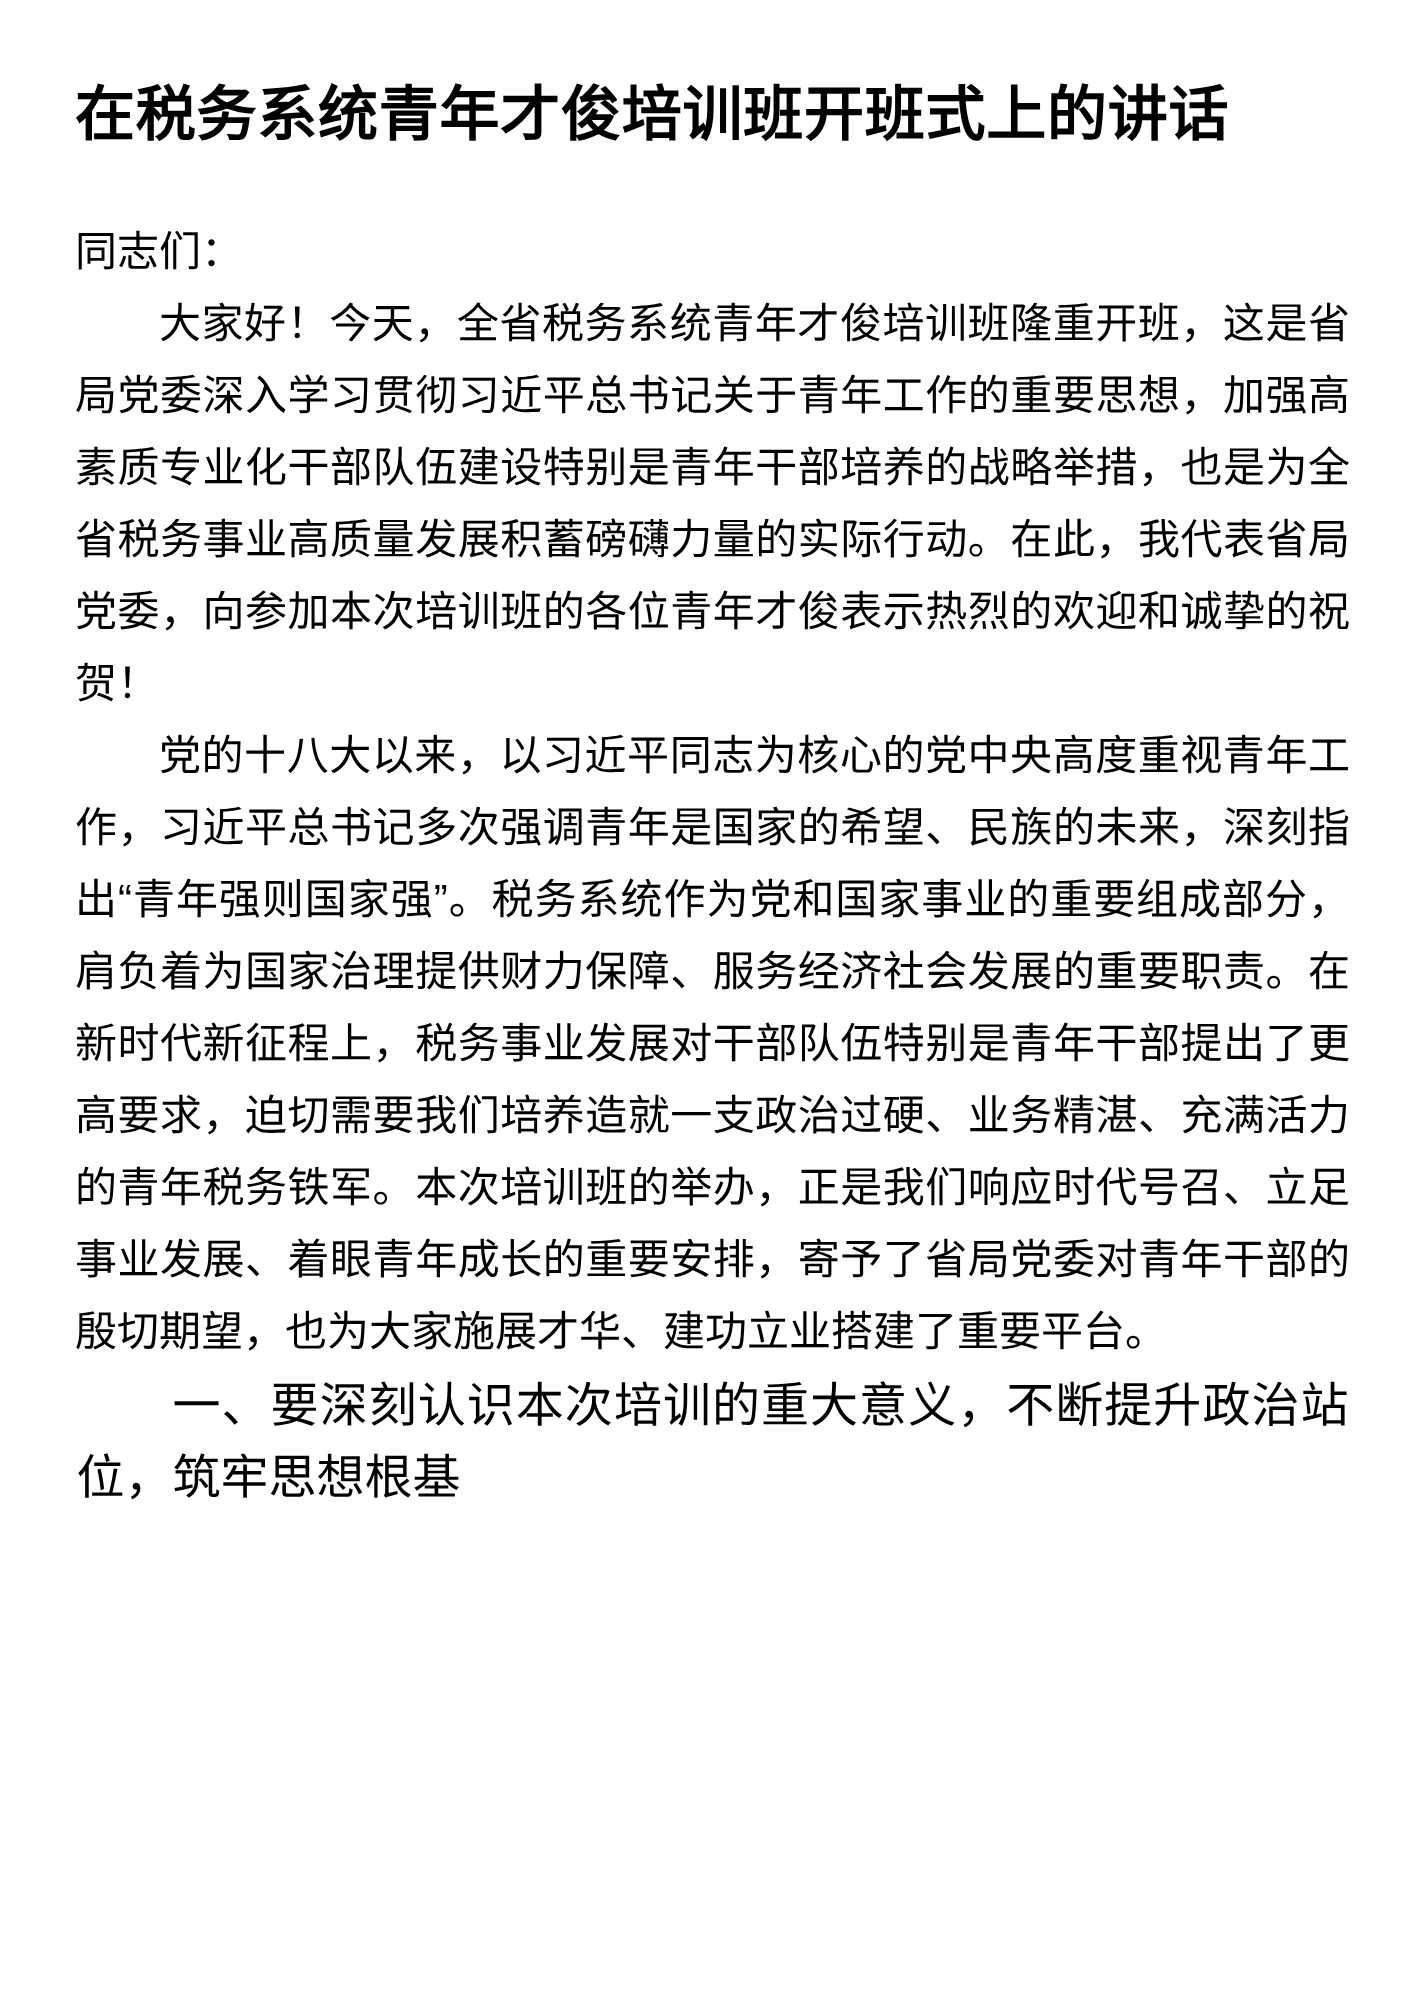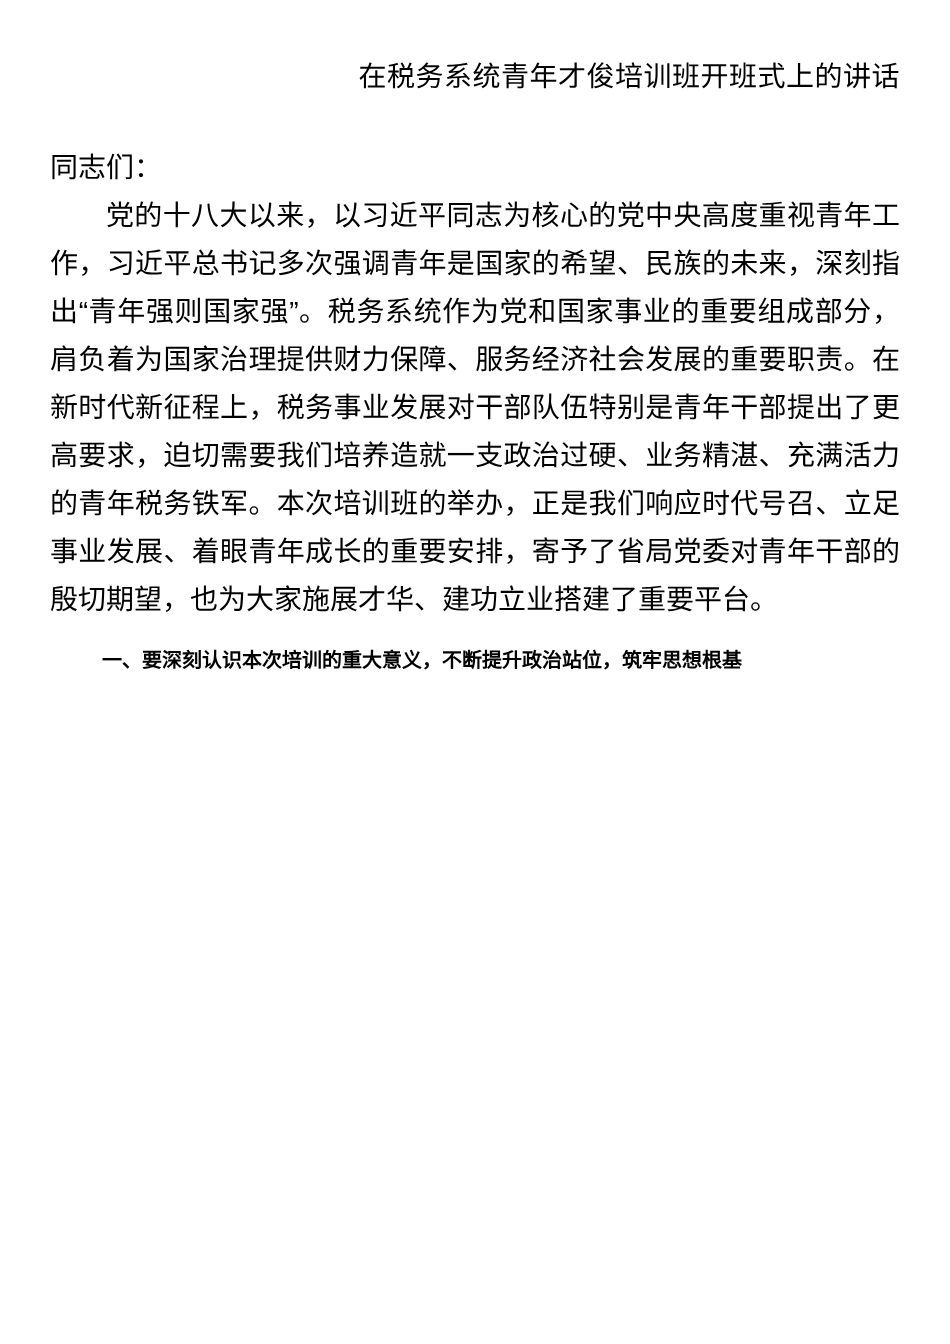--- a/index.html
+++ b/index.html
@@ -22,24 +22,24 @@
     box-sizing: border-box;
     overflow: hidden;
   }
   .page-body {
     position: absolute;
     left: 50px;
     top: 0;
     width: 850px;
   }
   .doc-title {
-    font-size: 28px;
-    font-weight: normal;
+    font-size: 40px;
+    font-weight: bold;
     line-height: 46px;
-    text-align: right;
+    text-align: left;
     letter-spacing: 0.5px;
     margin: 0;
     padding-top: 54px;
     padding-bottom: 0;
     white-space: nowrap;
   }
   .salutation {
     font-size: 28px;
     line-height: 48px;
     margin: 0;
@@ -50,40 +50,41 @@
   p.para {
     font-size: 28px;
     line-height: 48px;
     margin: 0;
     text-indent: 2em;
     text-align: justify;
     text-justify: inter-ideograph;
     word-break: break-all;
   }
   p.heading {
-    font-size: 20px;
+    font-size: 32px;
     line-height: 48px;
-    font-weight: bold;
-    margin: 12px;
+    font-weight: normal;
+    margin: 1px;
     text-indent: 2em;
     text-align: justify;
     text-justify: inter-ideograph;
     word-break: break-all;
   }
 </style>
 </head>
 <body>
 
 <div class="page">
   <div class="page-body">
 
     <h1 class="doc-title">在税务系统青年才俊培训班开班式上的讲话</h1>
 
     <div class="salutation">同志们：</div>
 
+    <p class="para">大家好！今天，全省税务系统青年才俊培训班隆重开班，这是省局党委深入学习贯彻习近平总书记关于青年工作的重要思想，加强高素质专业化干部队伍建设特别是青年干部培养的战略举措，也是为全省税务事业高质量发展积蓄磅礴力量的实际行动。在此，我代表省局党委，向参加本次培训班的各位青年才俊表示热烈的欢迎和诚挚的祝贺！</p>
 
     <p class="para">党的十八大以来，以习近平同志为核心的党中央高度重视青年工作，习近平总书记多次强调青年是国家的希望、民族的未来，深刻指出“青年强则国家强”。税务系统作为党和国家事业的重要组成部分，肩负着为国家治理提供财力保障、服务经济社会发展的重要职责。在新时代新征程上，税务事业发展对干部队伍特别是青年干部提出了更高要求，迫切需要我们培养造就一支政治过硬、业务精湛、充满活力的青年税务铁军。本次培训班的举办，正是我们响应时代号召、立足事业发展、着眼青年成长的重要安排，寄予了省局党委对青年干部的殷切期望，也为大家施展才华、建功立业搭建了重要平台。</p>
 
 
     <p class="heading">一、要深刻认识本次培训的重大意义，不断提升政治站位，筑牢思想根基</p>
 
   </div>
 </div>
 
 </body></html>

